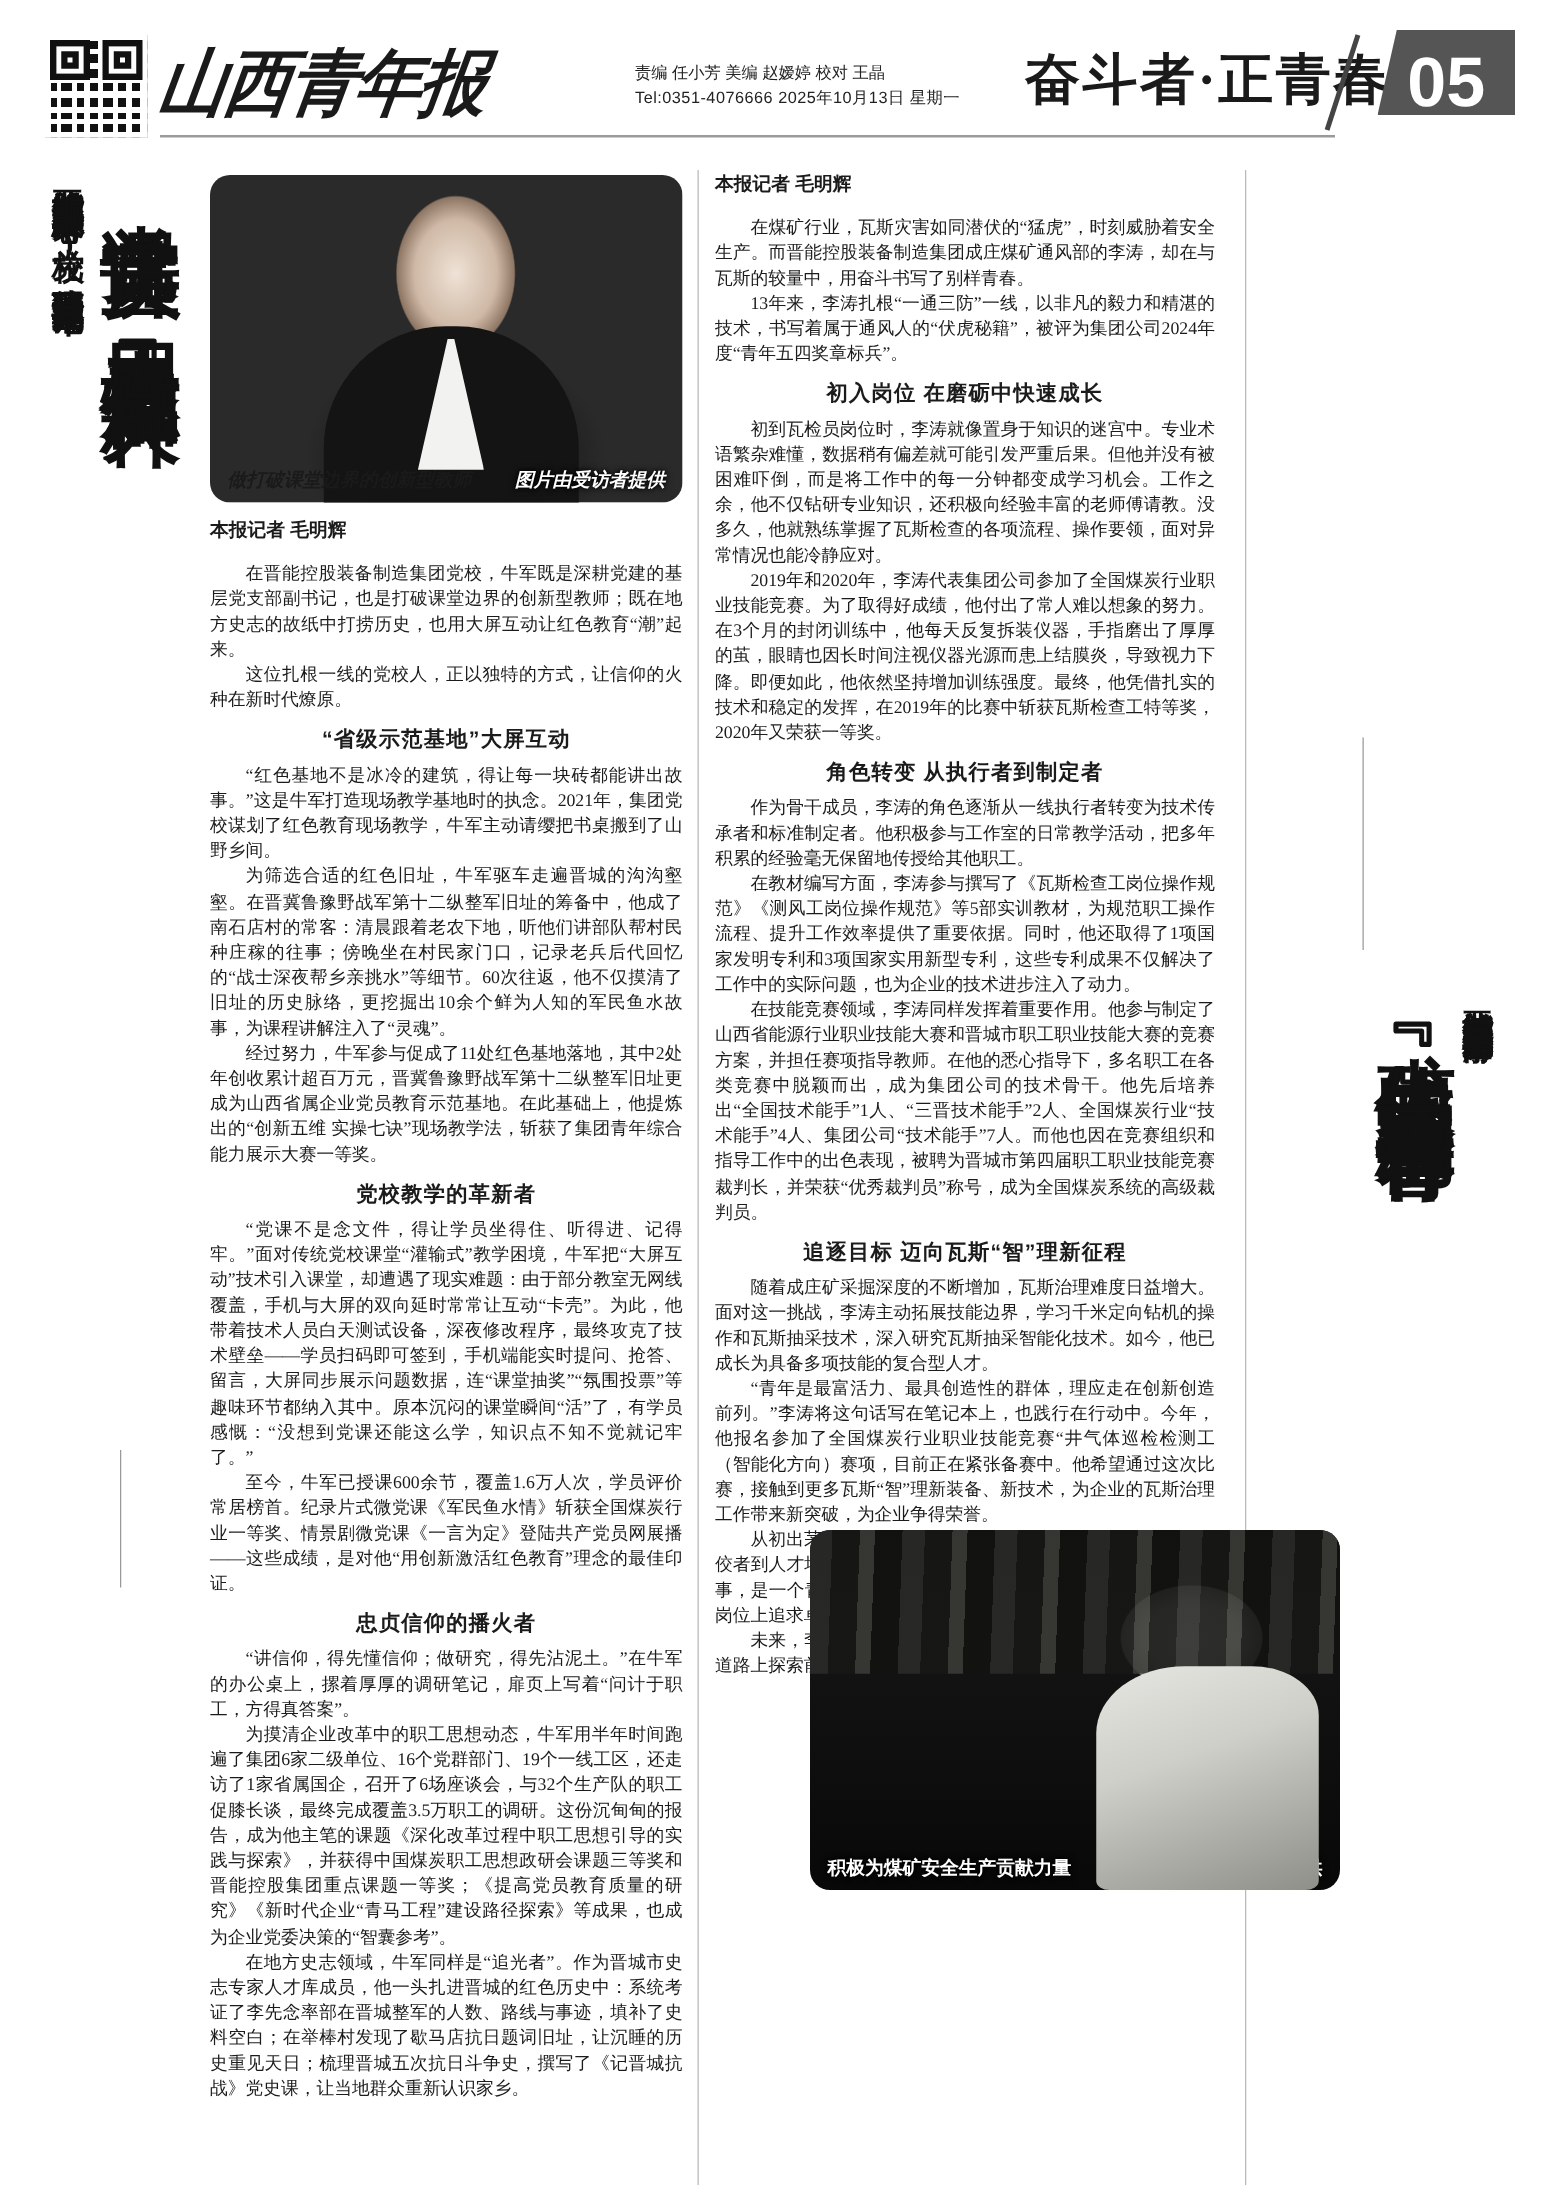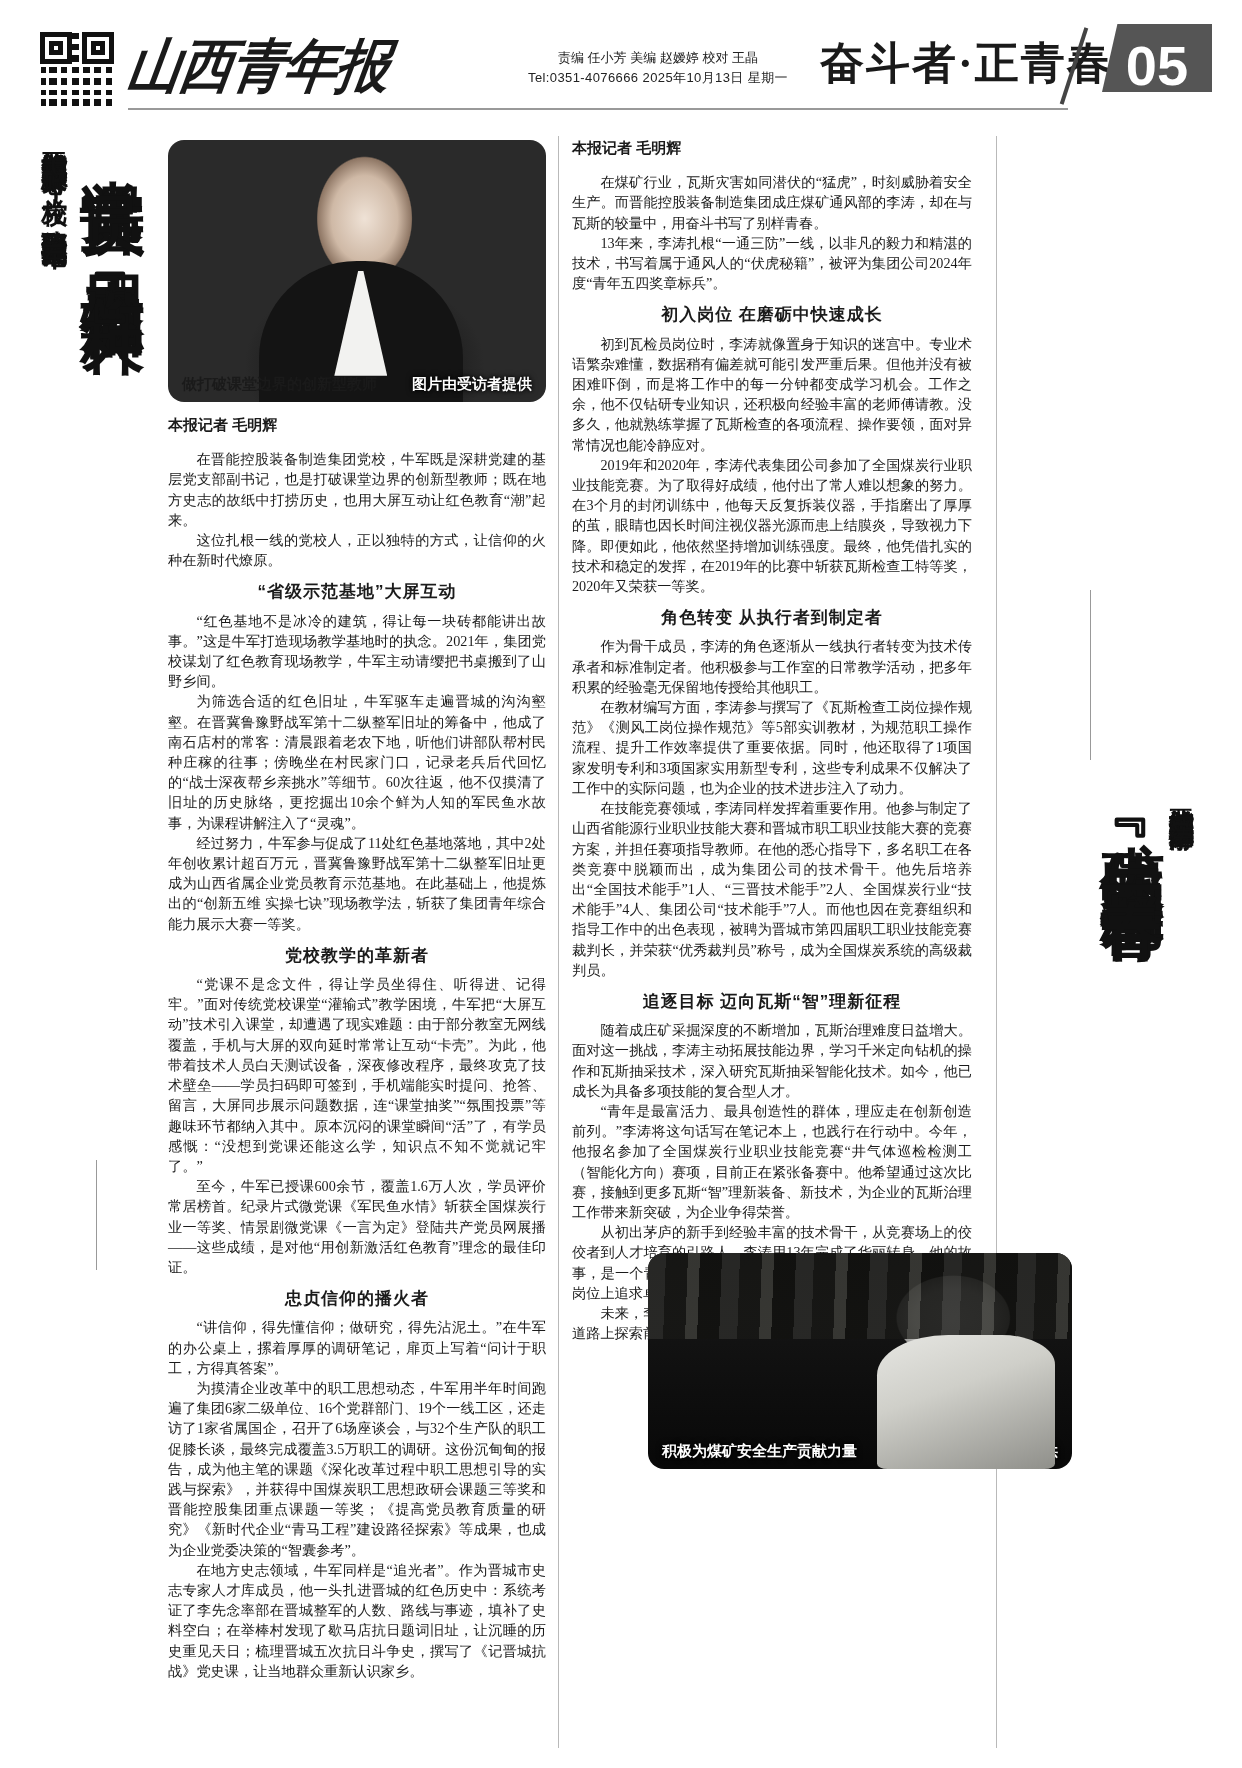--- a/index.html
+++ b/index.html
@@ -55,21 +55,21 @@
     line-height: 74px;
     white-space: nowrap;
     transform: skewX(-8deg) scaleY(1.08);
     transform-origin: left center;
   }
 
   .credits {
     position: absolute;
     left: 508px; top: 48px;
     width: 300px;
-    text-align: center;
+    text-align: left;
     font-family: "Liberation Sans", sans-serif;
     font-size: 13px;
     color: #222;
     line-height: 1.55;
   }
   .credits .line2 { letter-spacing: 0.4px; }
 
   .section-title {
     position: absolute;
     left: 820px; top: 36px;
@@ -222,28 +222,28 @@
     border-radius: 48% 48% 12% 12% / 62% 62% 8% 8%;
   }
   #photo-teacher::after {
     content: "";
     position: absolute;
     left: 44%; top: 50%;
     width: 14%; height: 40%;
     background: #f2f2f0;
     clip-path: polygon(45% 0, 55% 0, 100% 100%, 0 100%);
   }
-  #photo-teacher .cap-bar { background: linear-gradient(180deg, rgba(0,0,0,0) 0%, rgba(0,0,0,0.0) 100%); }
+  #photo-teacher .cap-bar { background: linear-gradient(180deg, rgba(0,0,0,0) 0%, rgba(0,0,0,0.0) 100%); font-style: italic; }
   #photo-teacher .cap-left { color: #1a1a1a; text-shadow: none; }
   #photo-teacher .cap-right { color: #fff; }
 
   
   #photo-miner {
-    left: 648px; top: 1133px;
-    width: 424px; height: 216px;
+    left: 648px; top: 1104px;
+    width: 424px; height: 288px;
     background:
       radial-gradient(ellipse 70px 52px at 72% 30%, #f4f4f2 0%, #dcdcda 55%, #9a9a98 80%, transparent 82%),
       linear-gradient(180deg, #0a0a0a 0%, #141414 30%, #080808 100%);
   }
   #photo-miner::before {
     content: "";
     position: absolute;
     left: 0; top: 0; right: 0; height: 40%;
     background:
       repeating-linear-gradient(92deg, #2a2a28 0 18px, #171715 18px 40px, #3a3a36 40px 52px, #121210 52px 74px);

